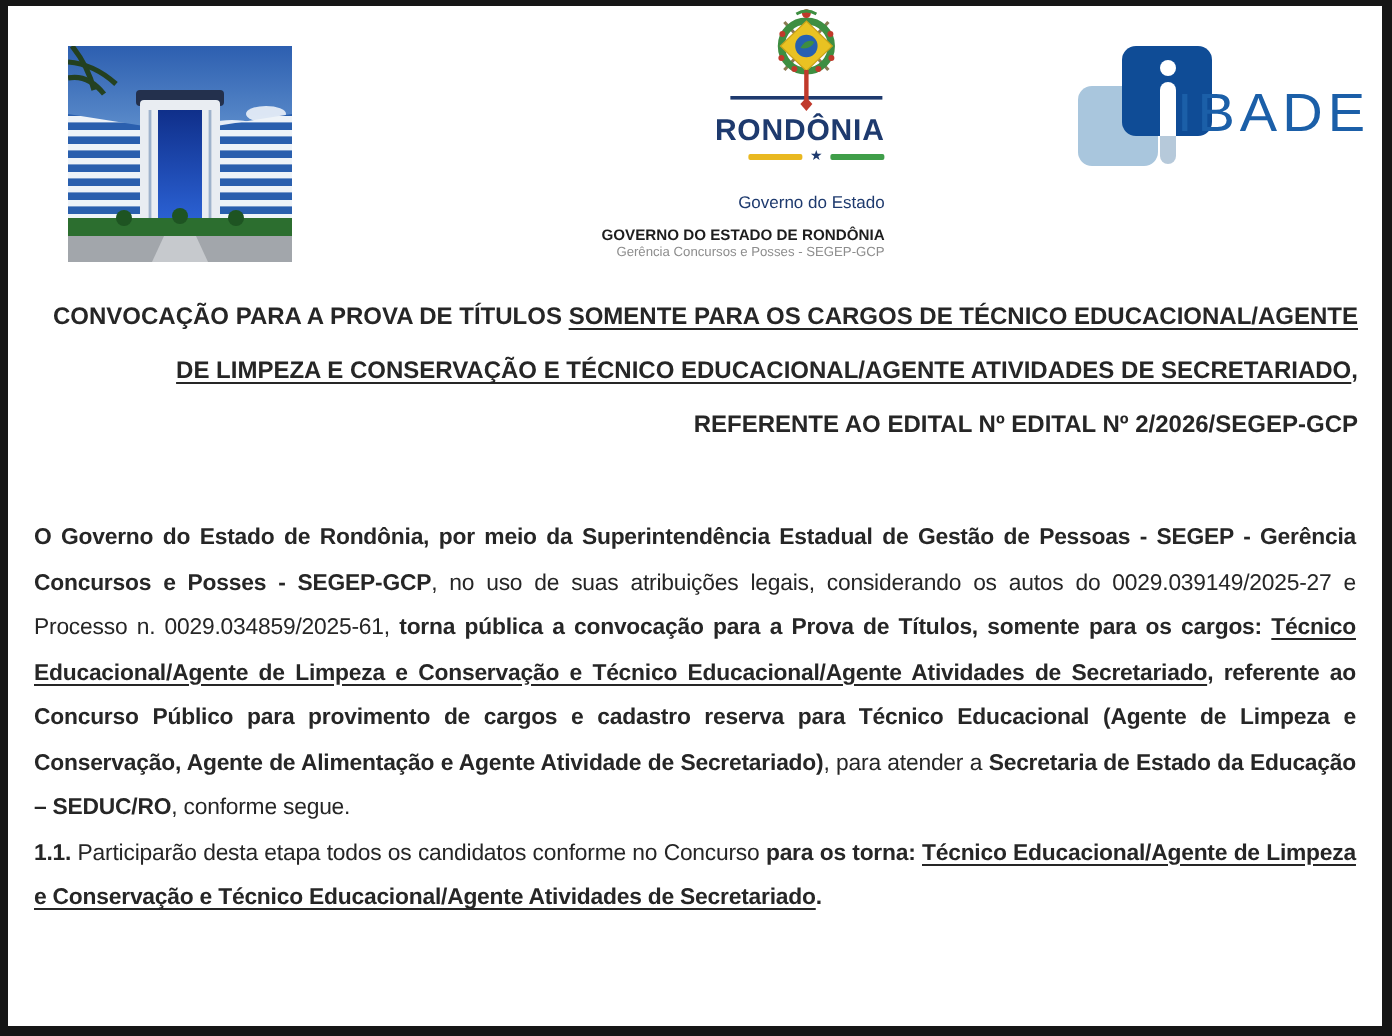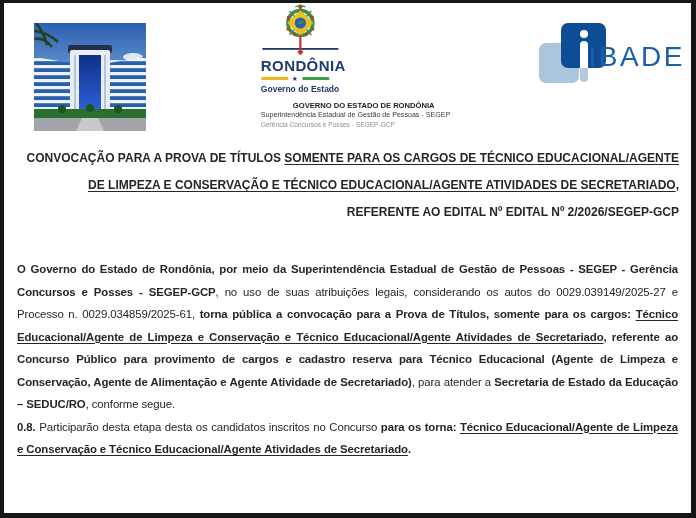--- a/index.html
+++ b/index.html
@@ -8,28 +8,28 @@
     border-style:solid;border-color:var(--frame,#161616);
     border-width:3px 5px 5px 4px;
     background:#ffffff;overflow:hidden;
     font-family:"Liberation Sans", sans-serif;color:var(--text,#262626);
   }
   
   .hdr{position:relative;height:134px;}
   .photo{position:absolute;left:30px;top:20px;width:112px;height:108px;}
   .photo svg{display:block;}
   .govlogo{position:absolute;left:50%;top:1px;margin-left:8px;transform:translateX(-50%);
-    display:flex;flex-direction:column;align-items:flex-start;text-align:center;}
+    display:flex;flex-direction:column;align-items:flex-end;text-align:center;}
   .state-name{font-weight:bold;font-size:15px;letter-spacing:.4px;color:var(--navy,#1e3a6e);line-height:15px;margin-top:2px;}
   .flagline{display:flex;align-items:center;gap:4px;margin-top:2px;height:7px;}
   .flagline .bar{width:27px;height:2.4px;border-radius:1px;}
   .bar-yellow{background:var(--flag_yellow,#e9b820);}
   .bar-green{background:var(--flag_green,#3f9e49);}
   .flag-star{font-size:7px;line-height:7px;color:var(--navy,#1e3a6e);}
-  .state-sub{font-weight:bold;font-size:8.5px;color:var(--navy,#1e3a6e);line-height:10px;margin-top:2px;}
+  .state-sub{font-weight:normal;font-size:8.5px;color:var(--navy,#1e3a6e);line-height:10px;margin-top:14px;}
   .org1{font-weight:bold;font-size:7.6px;color:#1d1d1d;line-height:9px;margin-top:7px;margin-left:32px;}
   .org2{font-size:7.1px;color:#3a3a3a;line-height:9px;margin-top:1px;}
   .org3{font-size:6.6px;color:#8d8d8d;line-height:8px;margin-top:1px;}
   
   .ibade{position:absolute;right:6px;top:20px;width:146px;display:flex;flex-direction:row;align-items:center;}
   .ib-mark{position:relative;width:67px;height:61px;}
   .ib-sq{position:absolute;border-radius:7px;}
   .ib-sq-light{left:0;top:20px;width:40px;height:40px;background:var(--ibade_light,#a9c6dd);}
   .ib-sq-dark{left:22px;top:0;width:45px;height:45px;background:var(--ibade_dark,#0f4c96);}
   .ib-dot{position:absolute;left:40.5px;top:7px;width:8px;height:8px;border-radius:50%;background:#ffffff;}
@@ -118,35 +118,34 @@
         <polygon points="39,51.5 42,48 39,44.8 36,48" fill="#c0392b"></polygon>
       </svg>
       <div class="state-name">RONDÔNIA</div>
       <div class="flagline">
         <span class="bar bar-yellow"></span>
         <span class="flag-star">★</span>
         <span class="bar bar-green"></span>
       </div>
       <div class="state-sub">Governo do Estado</div>
       <div class="org1">GOVERNO DO ESTADO DE RONDÔNIA</div>
-      <div class="org2">Superintendência Estadual de Gestão de Pessoas - SEGEP</div>
       <div class="org3">Gerência Concursos e Posses - SEGEP-GCP</div>
     </div>
 
     <div class="ibade">
       <div class="ib-mark">
         <div class="ib-sq ib-sq-light"></div>
         <div class="ib-sq ib-sq-dark"></div>
         <div class="ib-dot"></div>
         <div class="ib-stem"></div>
       </div>
       <div class="ib-text">IBADE</div>
     </div>
   </header>
 
   <div class="title"><span class="seg-b">CONVOCAÇÃO PARA A PROVA DE TÍTULOS </span><span class="seg-bu">SOMENTE PARA OS CARGOS DE TÉCNICO EDUCACIONAL/AGENTE DE LIMPEZA E CONSERVAÇÃO E TÉCNICO EDUCACIONAL/AGENTE ATIVIDADES DE SECRETARIADO</span><span class="seg-b">, REFERENTE AO EDITAL Nº EDITAL Nº 2/2026/SEGEP-GCP</span></div>
 
   <p class="para"><span class="seg-b">O Governo do Estado de Rondônia, por meio da Superintendência Estadual de Gestão de Pessoas - SEGEP - Gerência Concursos e Posses - SEGEP-GCP</span><span class="seg-r">, no uso de suas atribuições legais, considerando os autos do 0029.039149/2025-27 e Processo n. 0029.034859/2025-61, </span><span class="seg-b">torna pública a convocação para a Prova de Títulos, somente para os cargos: </span><span class="seg-bu">Técnico Educacional/Agente de Limpeza e Conservação e Técnico Educacional/Agente Atividades de Secretariado</span><span class="seg-b">, referente ao Concurso Público para provimento de cargos e cadastro reserva para Técnico Educacional (Agente de Limpeza e Conservação, Agente de Alimentação e Agente Atividade de Secretariado)</span><span class="seg-r">, para atender a </span><span class="seg-b">Secretaria de Estado da Educação – SEDUC/RO</span><span class="seg-r">, conforme segue.</span></p>
 
 
-  <p class="para item"><span class="seg-b">0.8.</span><span class="seg-r"> Participarão desta etapa desta os candidatos inscritos no Concurso </span><span class="seg-b">para os torna: </span><span class="seg-bu">Técnico Educacional/Agente de Limpeza e Conservação e Técnico Educacional/Agente Atividades de Secretariado</span><span class="seg-b">.</span></p>
+  <p class="para item"><span class="seg-b">1.1.</span><span class="seg-r"> Participarão desta etapa todos os candidatos conforme no Concurso </span><span class="seg-b">para os torna: </span><span class="seg-bu">Técnico Educacional/Agente de Limpeza e Conservação e Técnico Educacional/Agente Atividades de Secretariado</span><span class="seg-b">.</span></p>
 
 </div>
 
 </body></html>

